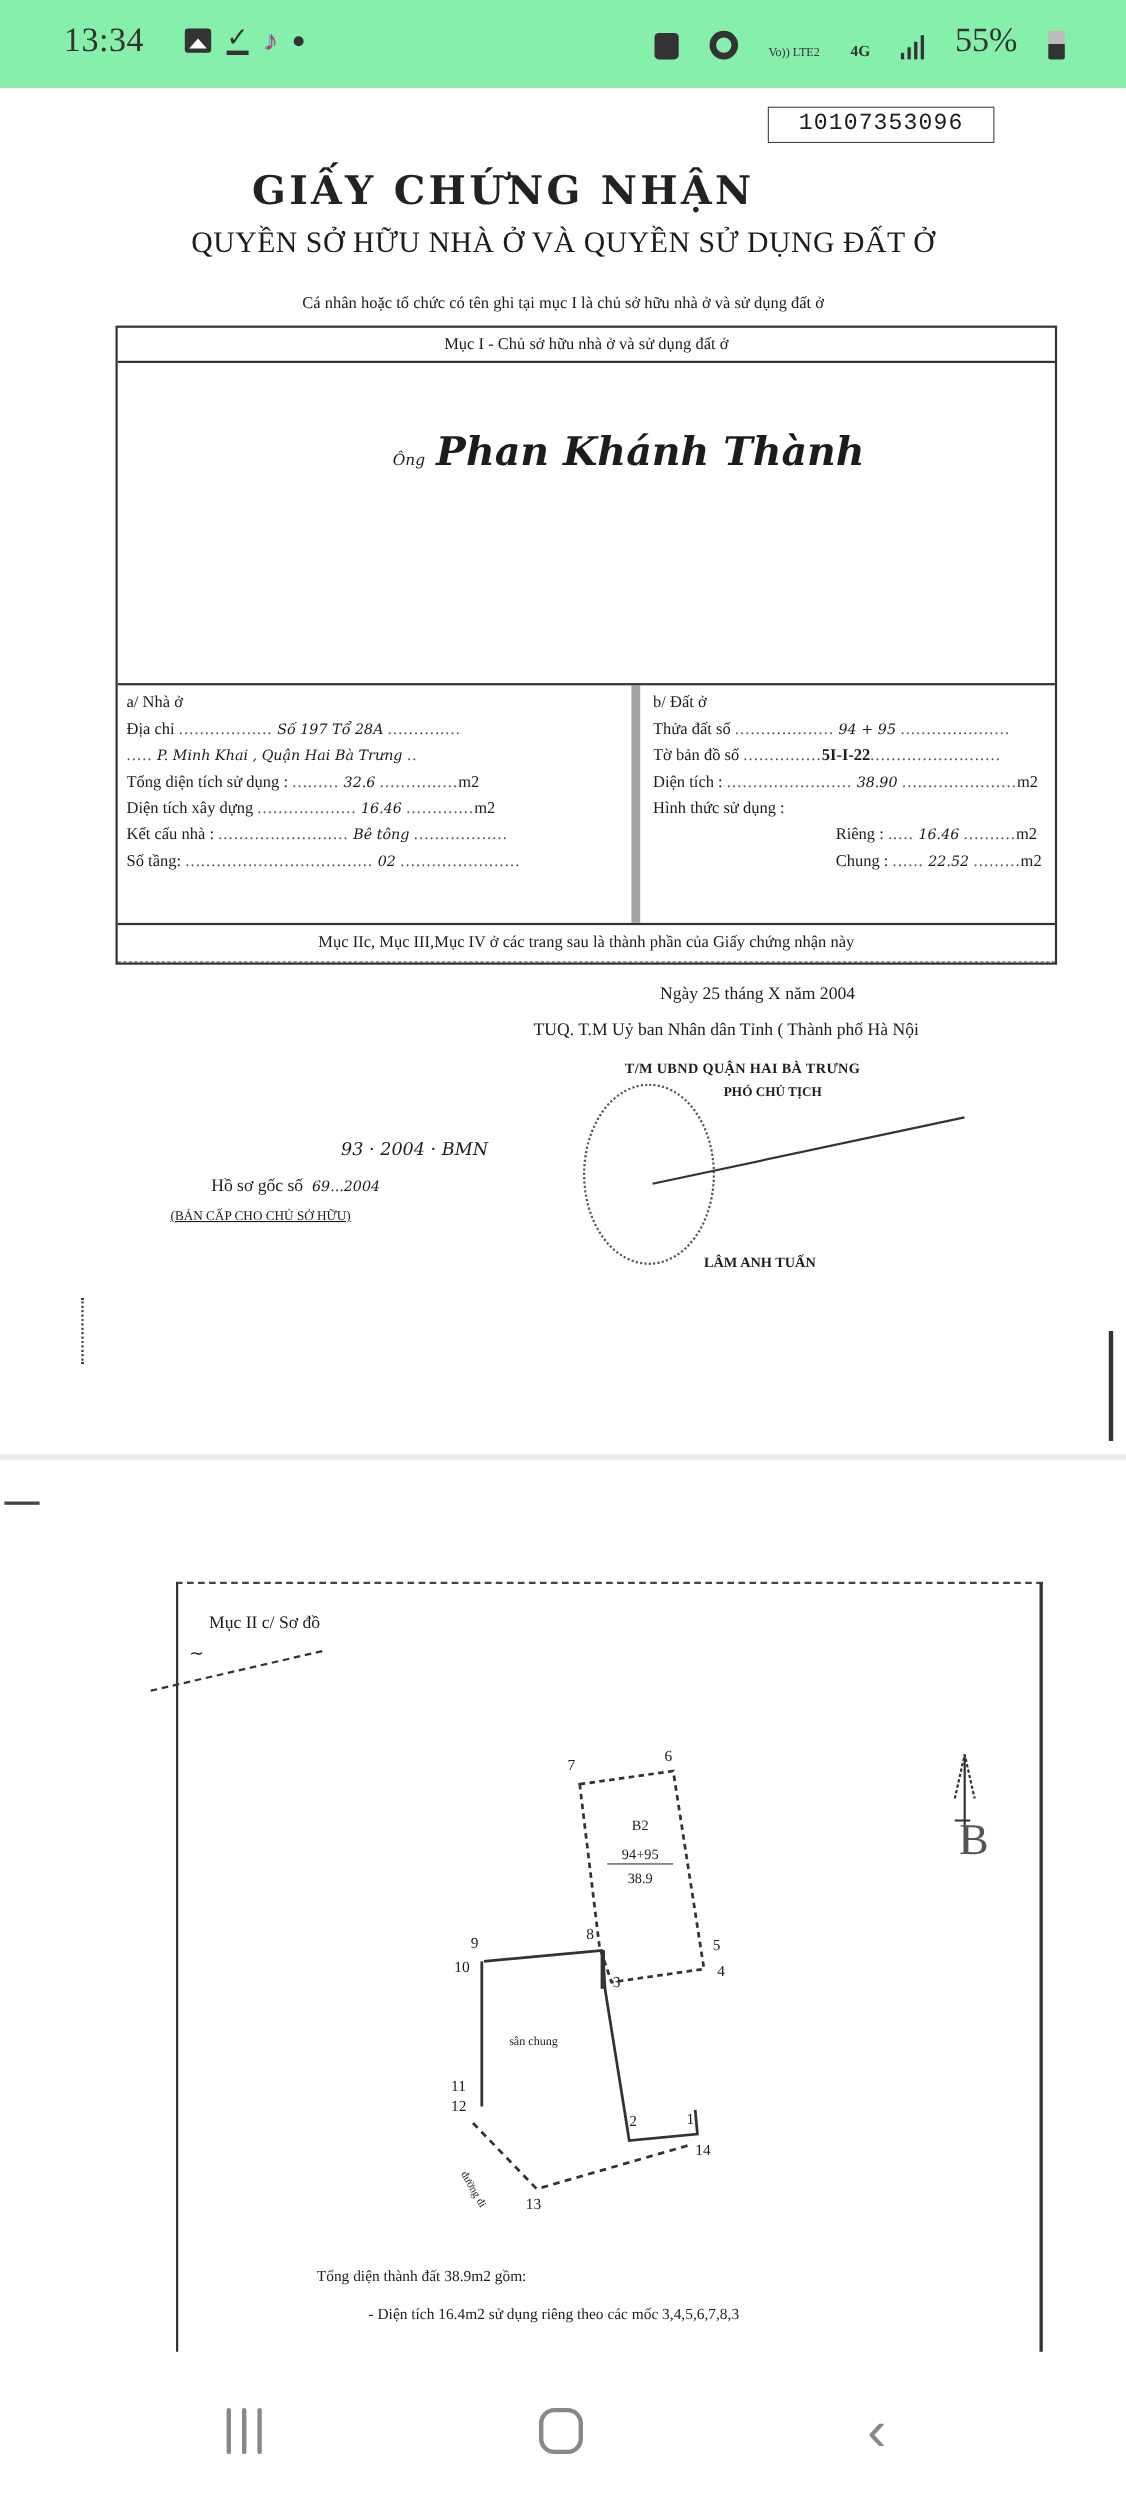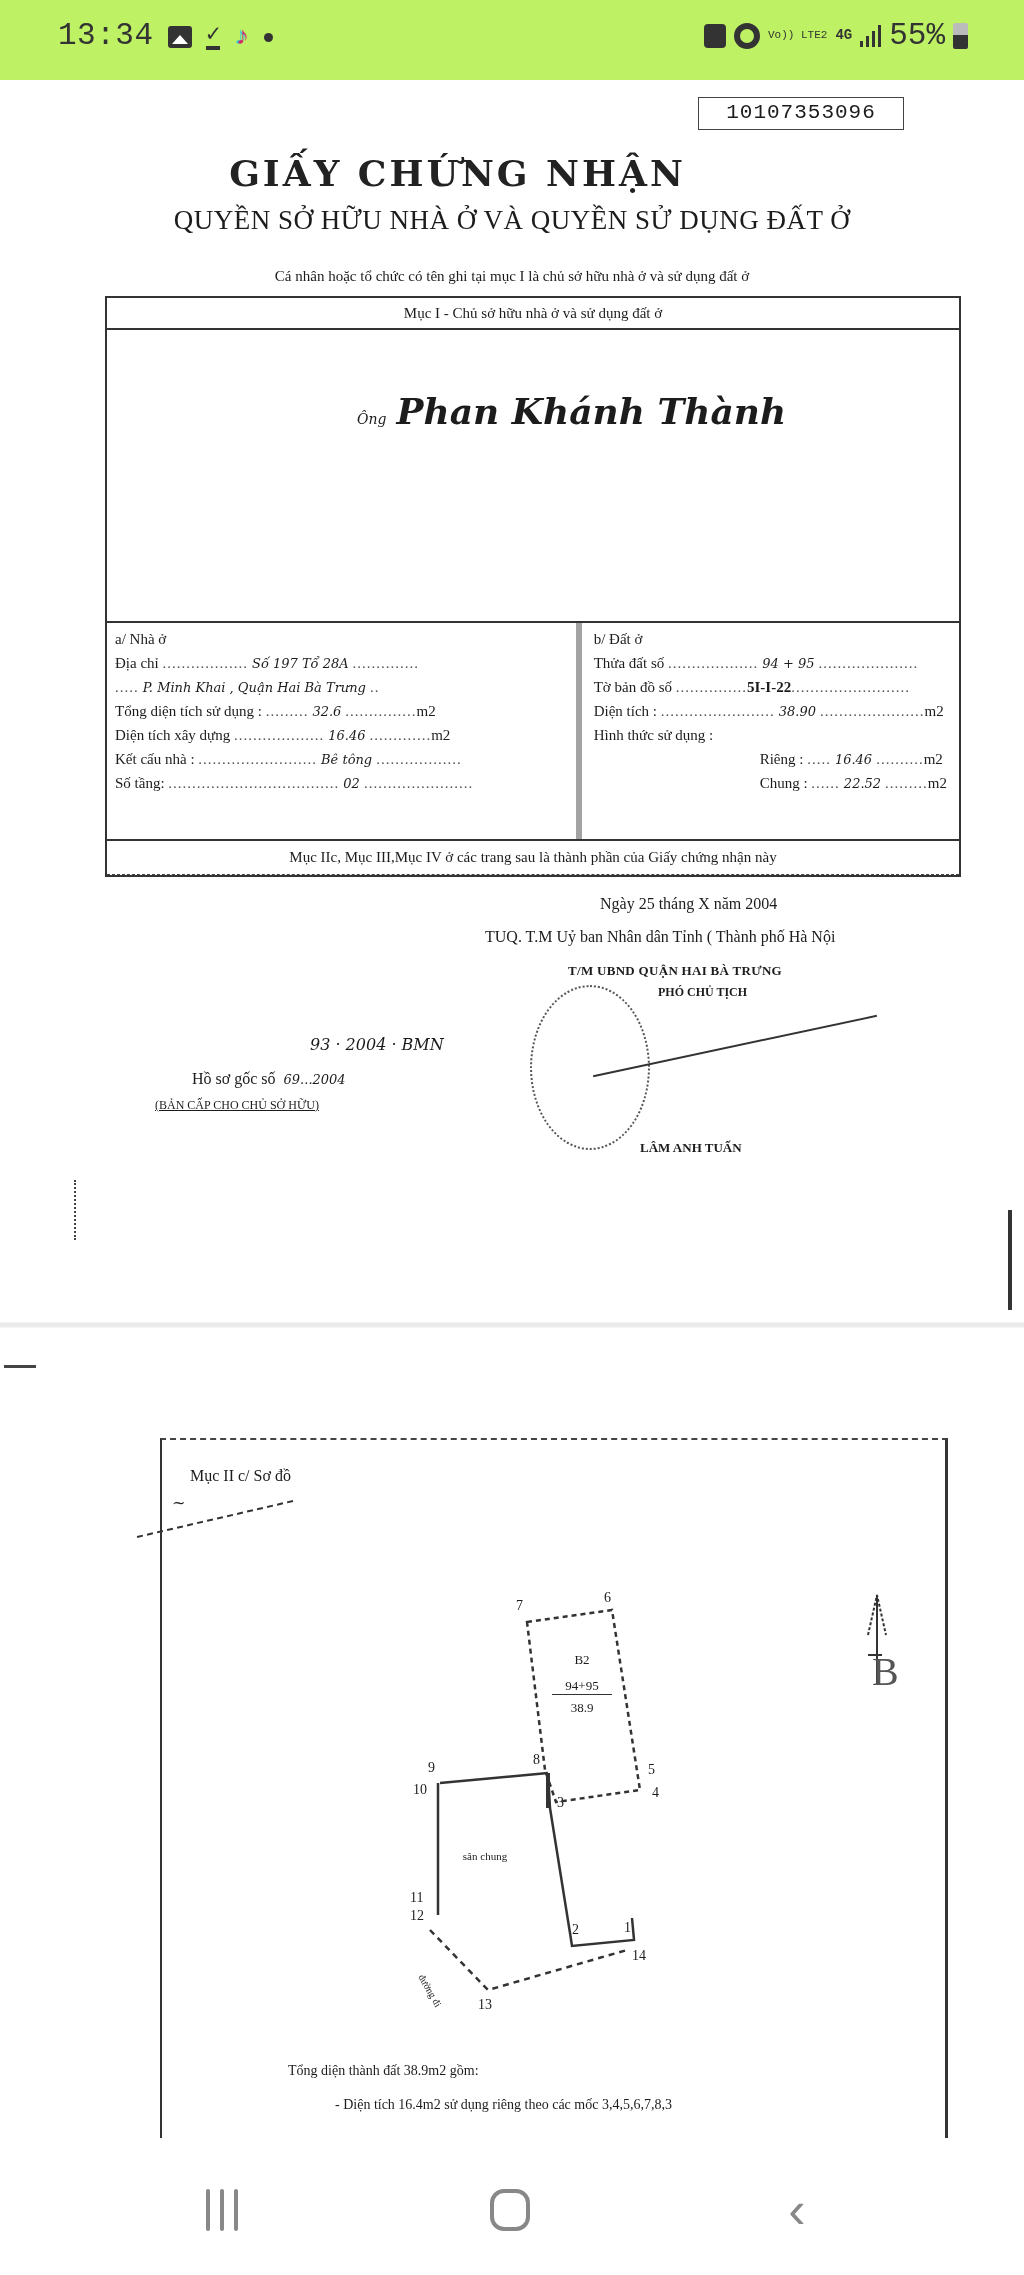--- a/index.html
+++ b/index.html
@@ -1,23 +1,23 @@
 <!DOCTYPE html>
 <html><head>
   <meta charset="utf-8">
   <style>
     * { box-sizing: border-box; margin: 0; padding: 0; }
     html, body { width: 1024px; height: 2275px; background: #ffffff; overflow: hidden; }
     body { position: relative; font-family: "Liberation Serif", serif; color: #1c1c1c; }
 
     
-    .statusbar { position: absolute; left: 0; top: 0; width: 1024px; height: 80px; background: #bef264; font-family: Liberation Mono, monospace; color: #333; }
+    .statusbar { position: absolute; left: 0; top: 0; width: 1024px; height: 80px; background: #86efac; font-family: Liberation Serif, serif; color: #333; }
     .sb-time { position: absolute; left: 58px; top: 18px; font-size: 31px; letter-spacing: 0.5px; }
     .sb-left-icons { position: absolute; left: 168px; top: 22px; display: flex; gap: 14px; align-items: center; }
-    .sb-right { position: absolute; right: 56px; top: 18px; display: flex; align-items: center; gap: 8px; }
+    .sb-right { position: absolute; right: 56px; top: 18px; display: flex; align-items: flex-end; gap: 28px; }
     .sb-pct { font-size: 31px; }
     .ic-gallery { width: 24px; height: 22px; background: #333; border-radius: 3px; position: relative; }
     .ic-gallery::after { content: ""; position: absolute; left: 4px; bottom: 4px; border-left: 8px solid transparent; border-right: 8px solid transparent; border-bottom: 9px solid #fff; }
     .ic-check { font-size: 24px; line-height: 22px; border-bottom: 4px solid #333; height: 26px; }
     .ic-tiktok { font-size: 26px; color: #d0306a; text-shadow: -2px 0 #3cc7d8; }
     .ic-dot { width: 9px; height: 9px; border-radius: 50%; background: #333; }
     .ic-sm { width: 22px; height: 24px; background: #333; border-radius: 4px; }
     .ic-alarm { width: 26px; height: 26px; border-radius: 50%; border: 6px solid #333; }
     .ic-volte { font-size: 11px; line-height: 11px; text-align: center; color: #333; }
     .ic-4g { font-size: 14px; line-height: 13px; text-align: center; font-weight: bold; color: #333; }
@@ -33,21 +33,21 @@
     .intro { position: absolute; left: 0; width: 1024px; top: 188px; text-align: center; font-size: 15px; }
 
     .frame { position: absolute; left: 105px; top: 216px; width: 856px; border: 2px solid #333; }
     .sec1-head { height: 32px; border-bottom: 2px solid #333; text-align: center; font-size: 15px; line-height: 30px; }
     .sec1-body { height: 293px; position: relative; border-bottom: 2px solid #333; }
     .owner1 { position: absolute; left: 250px; top: 60px; font-family: "DejaVu Serif", serif; font-style: italic; font-size: 36px; font-weight: bold; }
     .owner2 { position: absolute; left: 180px; top: 108px; font-family: "DejaVu Serif", serif; font-style: italic; font-size: 36px; font-weight: bold; }
     .prefix { font-size: 14px; font-weight: normal; margin-right: 10px; }
     .sec2-head { height: 32px; border-bottom: 1.5px dashed #333; text-align: center; font-size: 15px; line-height: 30px; }
     .sec2-body { display: flex; height: 218px; border-bottom: 2px solid #333; }
-    .col-left { width: 500px; border-right: 6px solid #a3a3a3; padding: 4px 8px; font-size: 15px; }
+    .col-left { width: 500px; border-right: 8px solid #a3a3a3; padding: 4px 8px; font-size: 15px; }
     .col-right { flex: 1; padding: 4px 12px; font-size: 15px; position: relative; }
     .row { height: 24px; line-height: 24px; white-space: nowrap; overflow: hidden; }
     .fill { font-family: "DejaVu Serif", serif; font-style: italic; font-size: 13px; padding: 0 4px; }
     .dots { color: #555; letter-spacing: 1px; }
     .r-indent { padding-left: 166px; }
     .footnote { height: 34px; text-align: center; font-size: 15px; line-height: 32px; border-bottom: 1.5px dashed #444; }
 
     .date-line { position: absolute; left: 600px; top: 815px; font-size: 16px; text-align: center; }
     .gov-line { position: absolute; left: 485px; top: 848px; font-size: 16px; }
     .ubnd-line { position: absolute; left: 568px; top: 883px; font-size: 13px; font-weight: bold; letter-spacing: 0.3px; }

